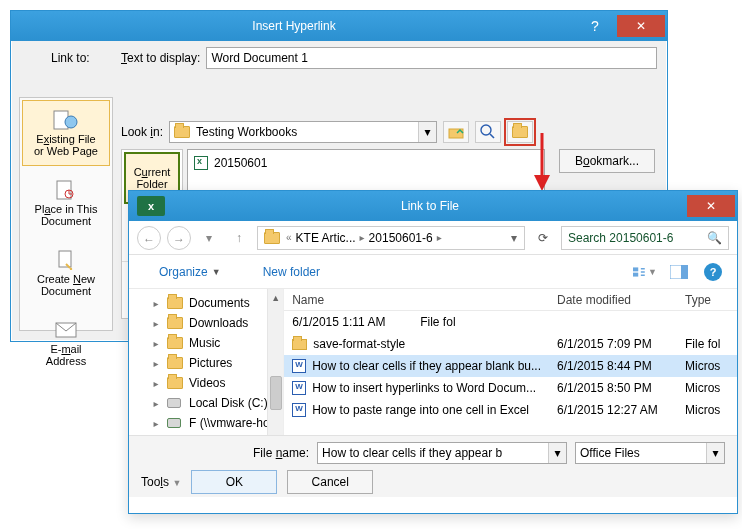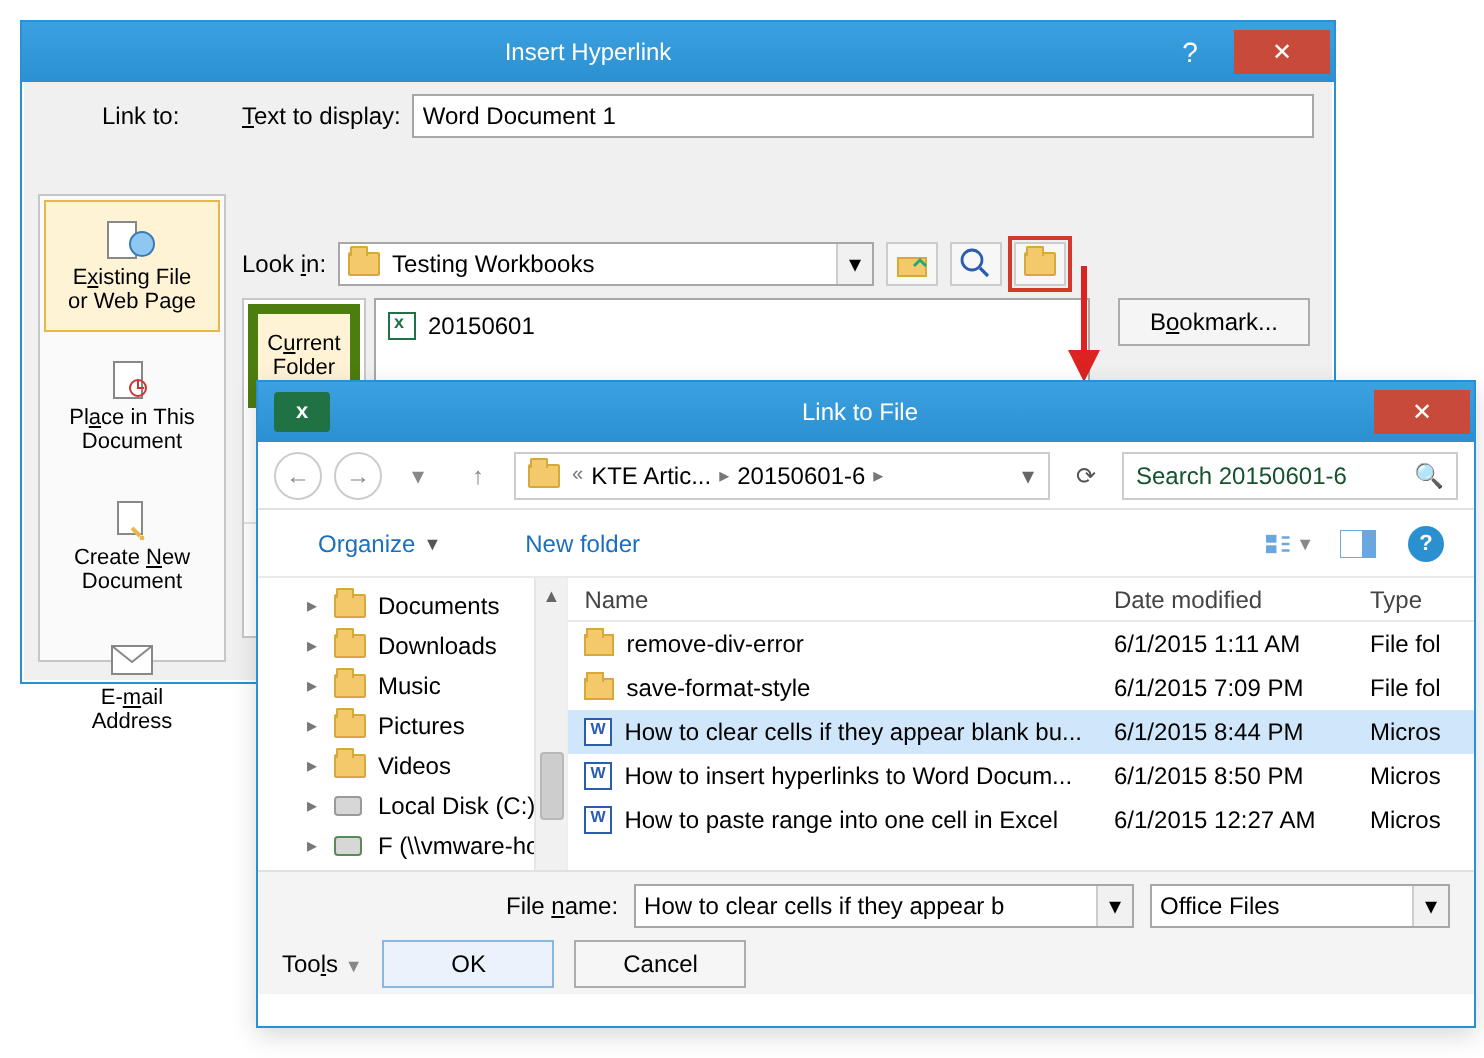--- a/index.html
+++ b/index.html
@@ -39,21 +39,21 @@
   .ic-btn { width:26px; height:22px; border:1px solid #ccc; background:#f7f7f7; display:flex; align-items:center; justify-content:center; }
   .ic-btn.sel { outline:2px solid #d13a2a; outline-offset:1px; }
   .folder-ic { width:16px; height:12px; background:#f4c96b; border:1px solid #d7a93a; border-radius:1px; position:relative; }
   .folder-ic::before { content:""; position:absolute; left:0; top:-4px; width:7px; height:4px; background:#f4c96b; border:1px solid #d7a93a; border-bottom:none; border-radius:1px 1px 0 0; }
   .mag-ic svg { width:16px; height:16px; }
 
   .inner-side { position:absolute; left:110px; top:108px; width:62px; height:170px;
                 border:1px solid #c7c7c7; background:#fff; }
   .inner-tab { height:56px; border-bottom:1px solid #e2e2e2; display:flex; align-items:center; justify-content:center;
                text-align:center; font-size:11px; padding:3px; }
-  .inner-tab.sel { background:#fff3d6; border:5px solid #4d7c0f; margin:2px; height:52px; }
+  .inner-tab.sel { background:#fff3d6; border:2px solid #4d7c0f; margin:2px; height:52px; }
 
   .filelist { position:absolute; left:176px; top:108px; width:358px; height:170px;
               border:1px solid #a7a7a7; background:#fff; padding:4px 6px; }
   .filelist .fi { display:flex; align-items:center; gap:6px; height:18px; font-size:12px; }
   .xl-ic { width:14px; height:14px; background:#fff; border:1px solid #1f7246; position:relative; }
   .xl-ic::after { content:"x"; color:#1f7246; font-size:9px; position:absolute; left:2px; top:-1px; font-weight:bold; }
 
   .rbtns { position:absolute; right:12px; top:108px; display:flex; flex-direction:column; gap:8px; }
 
   .arrow { position:absolute; left:522px; top:122px; width:18px; height:58px; pointer-events:none; }
@@ -350,24 +350,20 @@
       </div>
     </div>
 
     <div class="list">
       <div class="lh">
         <div class="c-name">Name</div>
         <div class="c-date">Date modified</div>
         <div class="c-type">Type</div>
       </div>
       <div class="lr">
-        <div class="c-name ell">
-            <span class="fold-ic"></span>
-            <span>remove-div-error</span>
-          </div>
         <div class="c-date">6/1/2015 1:11 AM</div>
         <div class="c-type ell">File fol</div>
       </div>
       <div class="lr">
         <div class="c-name ell">
             <span class="fold-ic"></span>
             <span>save-format-style</span>
           </div>
         <div class="c-date">6/1/2015 7:09 PM</div>
         <div class="c-type ell">File fol</div>

